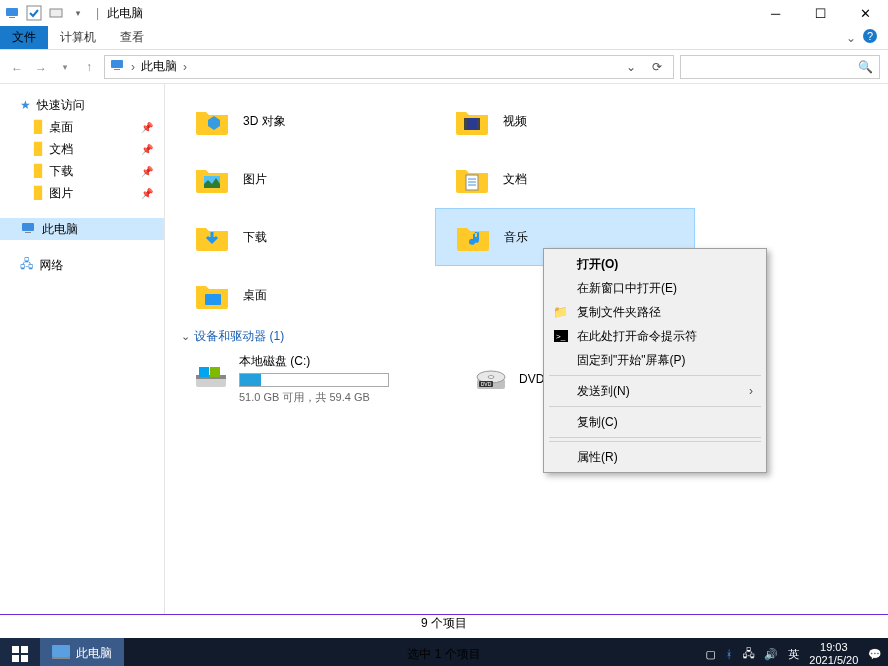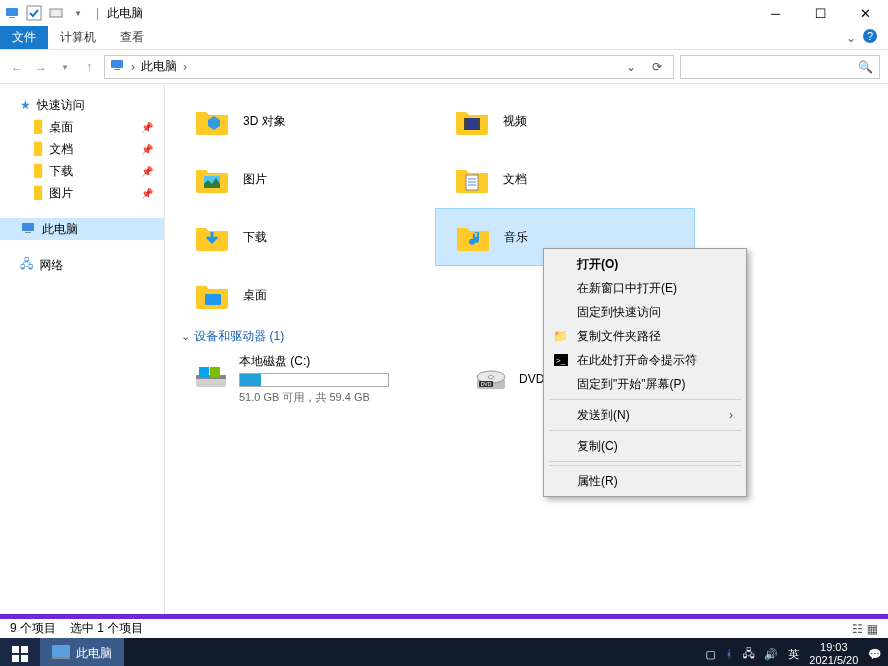--- a/index.html
+++ b/index.html
@@ -5,21 +5,21 @@
 * { margin: 0; padding: 0; box-sizing: border-box; font-family: "Segoe UI", "Microsoft YaHei", sans-serif; }
 body { width: 888px; height: 666px; background: #fff; overflow: hidden; position: relative; font-size: 12px; }
 .titlebar { height: 26px; display: flex; align-items: center; padding-left: 4px; background: #fff; }
 .titlebar .tb-icons { display: flex; gap: 6px; margin-right: 10px; }
 .titlebar .tb-icons span { width: 16px; height: 16px; display: flex; align-items: center; justify-content: center; }
 .titlebar .title { font-size: 12px; }
 .window-controls { margin-left: auto; display: flex; }
 .window-controls div { width: 45px; height: 26px; display: flex; align-items: center; justify-content: center; font-size: 13px; }
 .ribbon-tabs { height: 24px; display: flex; align-items: stretch; border-bottom: 1px solid #e0e0e0; background: #fff; }
 .ribbon-tabs .tab { padding: 0 12px; display: flex; align-items: center; font-size: 12px; color: #333; }
-.ribbon-tabs .tab.file { background: #1979ca; color: #ffffff; }
+.ribbon-tabs .tab.file { background: #1979ca; color: #000000; }
 .ribbon-right { margin-left: auto; display: flex; align-items: center; gap: 6px; padding-right: 10px; }
 .navbar { height: 34px; display: flex; align-items: center; padding: 4px 8px; gap: 6px; border-bottom: 1px solid #e5e5e5; }
 .nav-arrows { display: flex; gap: 6px; align-items: center; color: #888; }
 .nav-arrows span { width: 18px; text-align: center; }
 .addressbar { flex: 1; height: 24px; border: 1px solid #ccc; display: flex; align-items: center; padding: 0 4px; gap: 6px; }
 .addressbar .crumb { font-size: 12px; }
 .addr-right { margin-left: auto; display: flex; align-items: center; gap: 2px; }
 .addr-right span { width: 24px; height: 22px; display: flex; align-items: center; justify-content: center; color: #555; }
 .searchbox { width: 200px; height: 24px; border: 1px solid #ccc; display: flex; align-items: center; justify-content: flex-end; padding-right: 6px; color: #888; }
 .body-area { display: flex; height: 530px; }
@@ -38,26 +38,26 @@
 .folder-icon { width: 38px; height: 38px; display: flex; align-items: center; justify-content: center; }
 .folder-label { font-size: 12px; }
 .drives-row { display: flex; gap: 20px; margin-top: 4px; }
 .drive-item { width: 260px; display: flex; gap: 10px; align-items: center; padding-left: 18px; }
 .drive-icon { width: 36px; height: 36px; display: flex; align-items: center; justify-content: center; }
 .drive-info { flex: 1; }
 .drive-name { font-size: 12px; }
 .drive-bar-wrap { width: 150px; height: 14px; border: 1px solid #aaa; margin-top: 3px; background: #fff; }
 .drive-bar { height: 100%; background: #26a0da; }
 .drive-sub { font-size: 11px; color: #666; margin-top: 3px; }
-.context-menu { position: absolute; left: 543px; top: 248px; width: 204px; background: #f0f0f0; border: 1px solid #a0a0a0; box-shadow: 3px 3px 6px rgba(0,0,0,0.3); padding: 3px; z-index: 100; }
+.context-menu { position: absolute; left: 543px; top: 248px; width: 224px; background: #f0f0f0; border: 1px solid #a0a0a0; box-shadow: 3px 3px 6px rgba(0,0,0,0.3); padding: 3px; z-index: 100; }
 .cm-item { height: 24px; display: flex; align-items: center; padding-left: 30px; padding-right: 10px; font-size: 12px; position: relative; }
 .cm-item .icon { position: absolute; left: 6px; width: 16px; height: 16px; display: flex; align-items: center; justify-content: center; }
 .cm-item .arrow { margin-left: auto; color: #555; }
 .cm-sep { height: 1px; background: #d0d0d0; margin: 3px 2px; }
-.statusbar { height: 24px; border-top: 5px solid #6d28d9; display: flex; align-items: center; padding: 8px 10px; font-size: 12px; gap: 14px; }
+.statusbar { height: 24px; border-top: 1px solid #6d28d9; display: flex; align-items: center; padding: 0 10px; font-size: 12px; gap: 14px; flex-direction: column; }
 .statusbar .view-icons { margin-left: auto; display: flex; gap: 4px; color: #555; }
 .taskbar { height: 32px; background: #111b2c; display: flex; align-items: center; color: #fff; }
 .taskbar .start { width: 40px; height: 100%; background: #1a2a45; display: flex; align-items: center; justify-content: center; }
 .taskbar .app { height: 100%; padding: 0 12px; display: flex; align-items: center; gap: 6px; background: #3a5a8a; border-bottom: 2px solid #76b9ed; font-size: 12px; }
 .taskbar .tray { margin-left: auto; display: flex; align-items: center; gap: 10px; padding-right: 6px; font-size: 11px; }
 .taskbar .clock { text-align: center; line-height: 1.2; }
 .folder-svg { width: 36px; height: 30px; }
 .ico-small { width: 16px; height: 16px; }
 .blue-fill { fill: #2196f3; }
 .yellow-fill { fill: #ffca28; }
@@ -288,23 +288,20 @@
 </div>
 
 <div class="context-menu">
   <div class="cm-item">
       <b>打开(O)</b>
     </div>
   <div class="cm-item">
       <span>在新窗口中打开(E)</span>
     </div>
   <div class="cm-item">
-      <span>固定到快速访问</span>
-    </div>
-  <div class="cm-item">
       <span class="icon">📁</span>
       <span>复制文件夹路径</span>
     </div>
   <div class="cm-item">
       <span class="icon">
         <svg width="14" height="12">
           <rect width="14" height="12" fill="#000"></rect>
           <text x="2" y="9" fill="#fff" font-size="8">&gt;_</text>
         </svg>
       </span>

